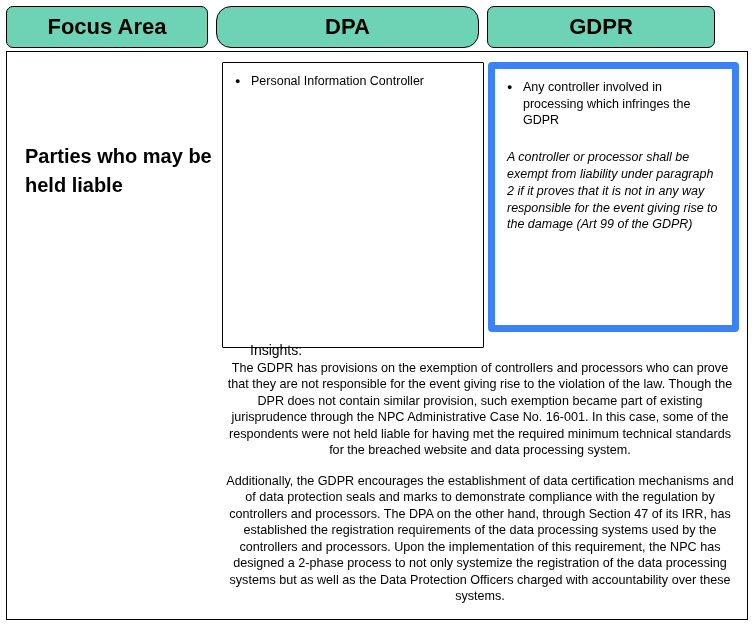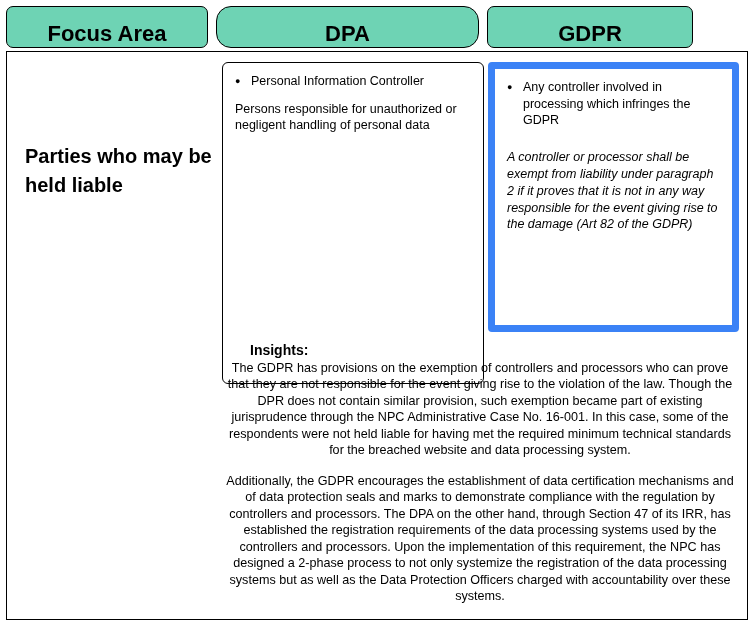--- a/index.html
+++ b/index.html
@@ -29,30 +29,30 @@
     width: 742px;
     height: 42px;
     display: flex;
     gap: 8px;
   }
   .header-cell {
     background: #6ed3b4;
     border: 1px solid #000000;
     border-radius: 7px;
     display: flex;
-    align-items: flex-end;
+    align-items: center;
     justify-content: center;
     font-size: 22px;
     font-weight: bold;
     color: #000000;
     box-sizing: border-box;
   }
   .hc-1 { width: 202px; }
   .hc-2 { width: 263px; border-radius: 15px; }
-  .hc-3 { width: 206px; }
+  .hc-3 { width: 228px; }
 
   
   .main-box {
     position: absolute;
     left: 6px;
     top: 51px;
     width: 742px;
     height: 569px;
     border: 1px solid #000000;
     background: #ffffff;
@@ -69,23 +69,23 @@
     font-weight: bold;
     line-height: 1.45;
   }
 
   
   .dpa-box {
     position: absolute;
     left: 215px;
     top: 10px;
     width: 262px;
-    height: 322px;
+    height: 286px;
     border: 1px solid #000000;
-    border-radius: 6px;
+    border-radius: 1px;
     box-sizing: border-box;
     padding: 10px 10px 10px 8px;
   }
   
   .gdpr-box {
     position: absolute;
     left: 481px;
     top: 10px;
     width: 251px;
     height: 270px;
@@ -132,21 +132,21 @@
   
   .insights {
     position: absolute;
     left: 215px;
     top: 290px;
     width: 516px;
     box-sizing: border-box;
   }
   .insights-title {
     font-size: 14px;
-    font-weight: bold;
+    font-weight: normal;
     margin-bottom: 2px;
     padding-left: 28px;
   }
   .insights p {
     margin: 0 0 14px 0;
     font-size: 12.6px;
     line-height: 1.31;
     text-align: center;
   }
 </style>
@@ -168,28 +168,27 @@
   </div>
 
   <div class="main-box">
 
     <div class="focus-label">Parties who may be held liable</div>
 
     <div class="dpa-box">
       <ul class="bullets">
         <li>Personal Information Controller</li>
       </ul>
-      <div class="plain-note">Persons responsible for unauthorized or negligent handling of personal data</div>
     </div>
 
     <div class="gdpr-box">
       <ul class="bullets">
         <li>Any controller involved in processing which infringes the GDPR</li>
       </ul>
-      <div class="italic-note">A controller or processor shall be exempt from liability under paragraph 2 if it proves that it is not in any way responsible for the event giving rise to the damage (Art 82 of the GDPR)</div>
+      <div class="italic-note">A controller or processor shall be exempt from liability under paragraph 2 if it proves that it is not in any way responsible for the event giving rise to the damage (Art 99 of the GDPR)</div>
     </div>
 
     <div class="insights">
       <div class="insights-title">Insights:</div>
       <p>The GDPR has provisions on the exemption of controllers and processors who can prove that they are not responsible for the event giving rise to the violation of the law. Though the DPR does not contain similar provision, such exemption became part of existing jurisprudence through the NPC Administrative Case No. 16-001. In this case, some of the respondents were not held liable for having met the required minimum technical standards for the breached website and data processing system.</p>
       <p>Additionally, the GDPR encourages the establishment of data certification mechanisms and of data protection seals and marks to demonstrate compliance with the regulation by controllers and processors. The DPA on the other hand, through Section 47 of its IRR, has established the registration requirements of the data processing systems used by the controllers and processors. Upon the implementation of this requirement, the NPC has designed a 2-phase process to not only systemize the registration of the data processing systems but as well as the Data Protection Officers charged with accountability over these systems.</p>
     </div>
 
   </div>
 </div>

